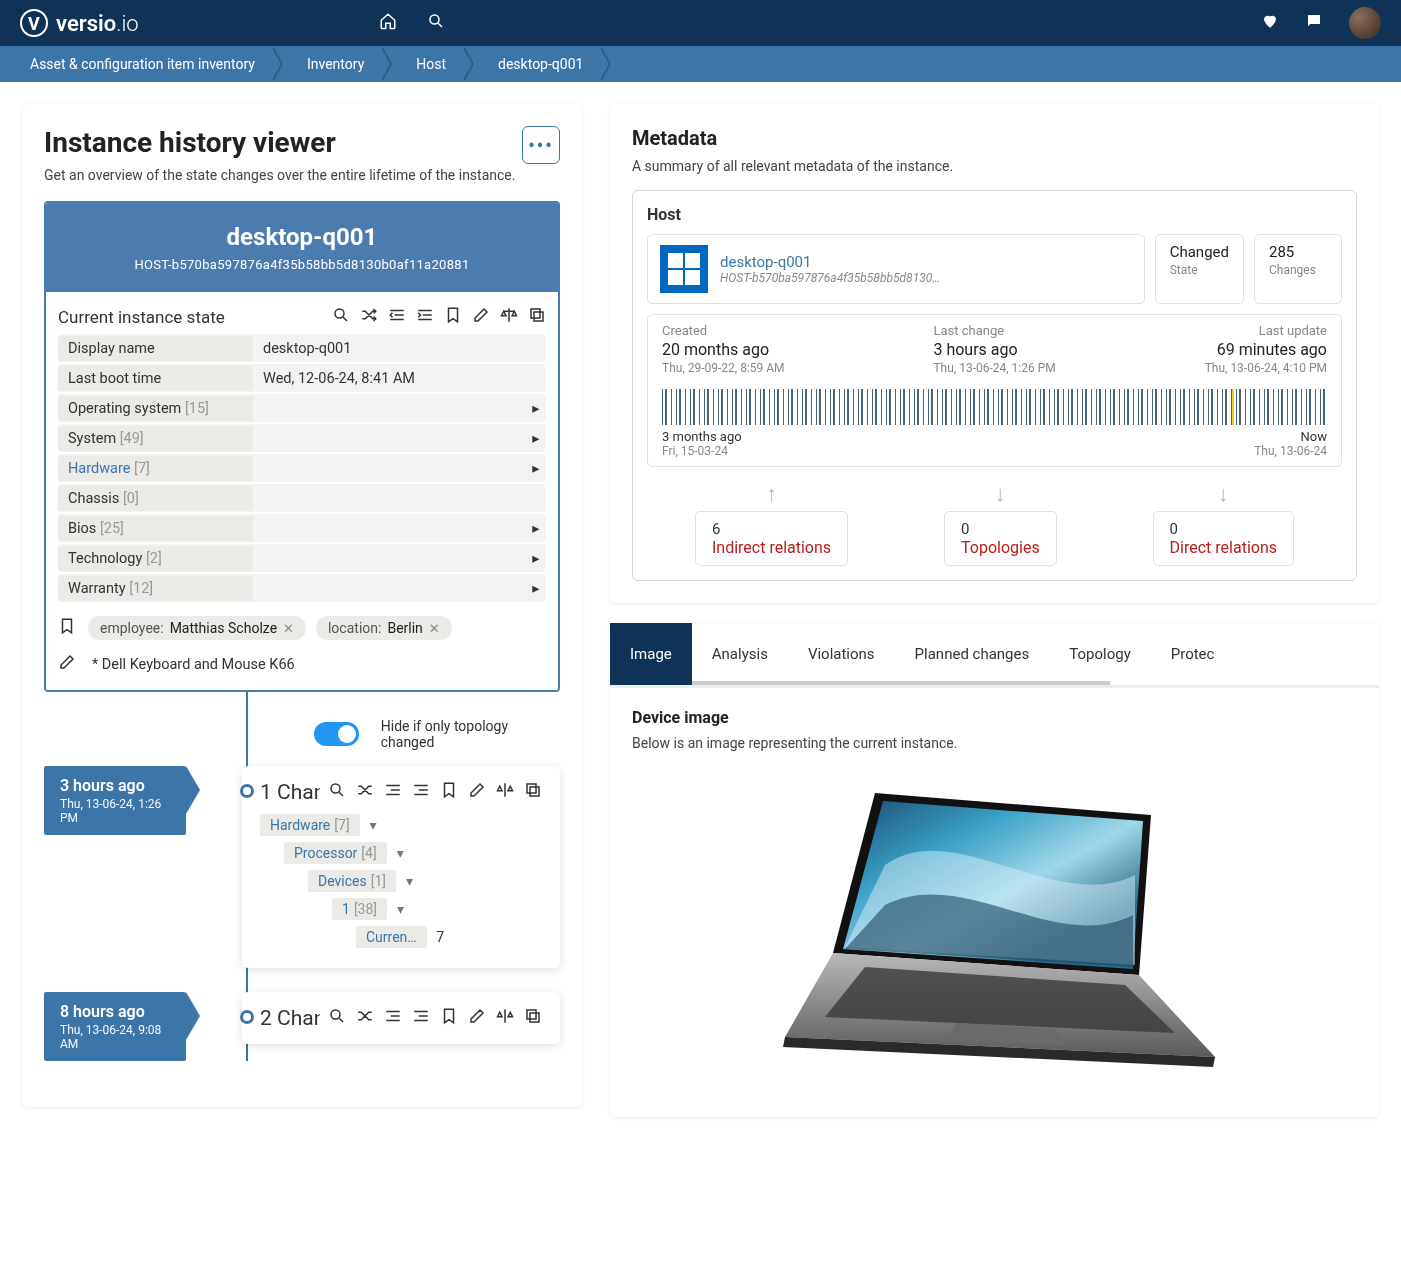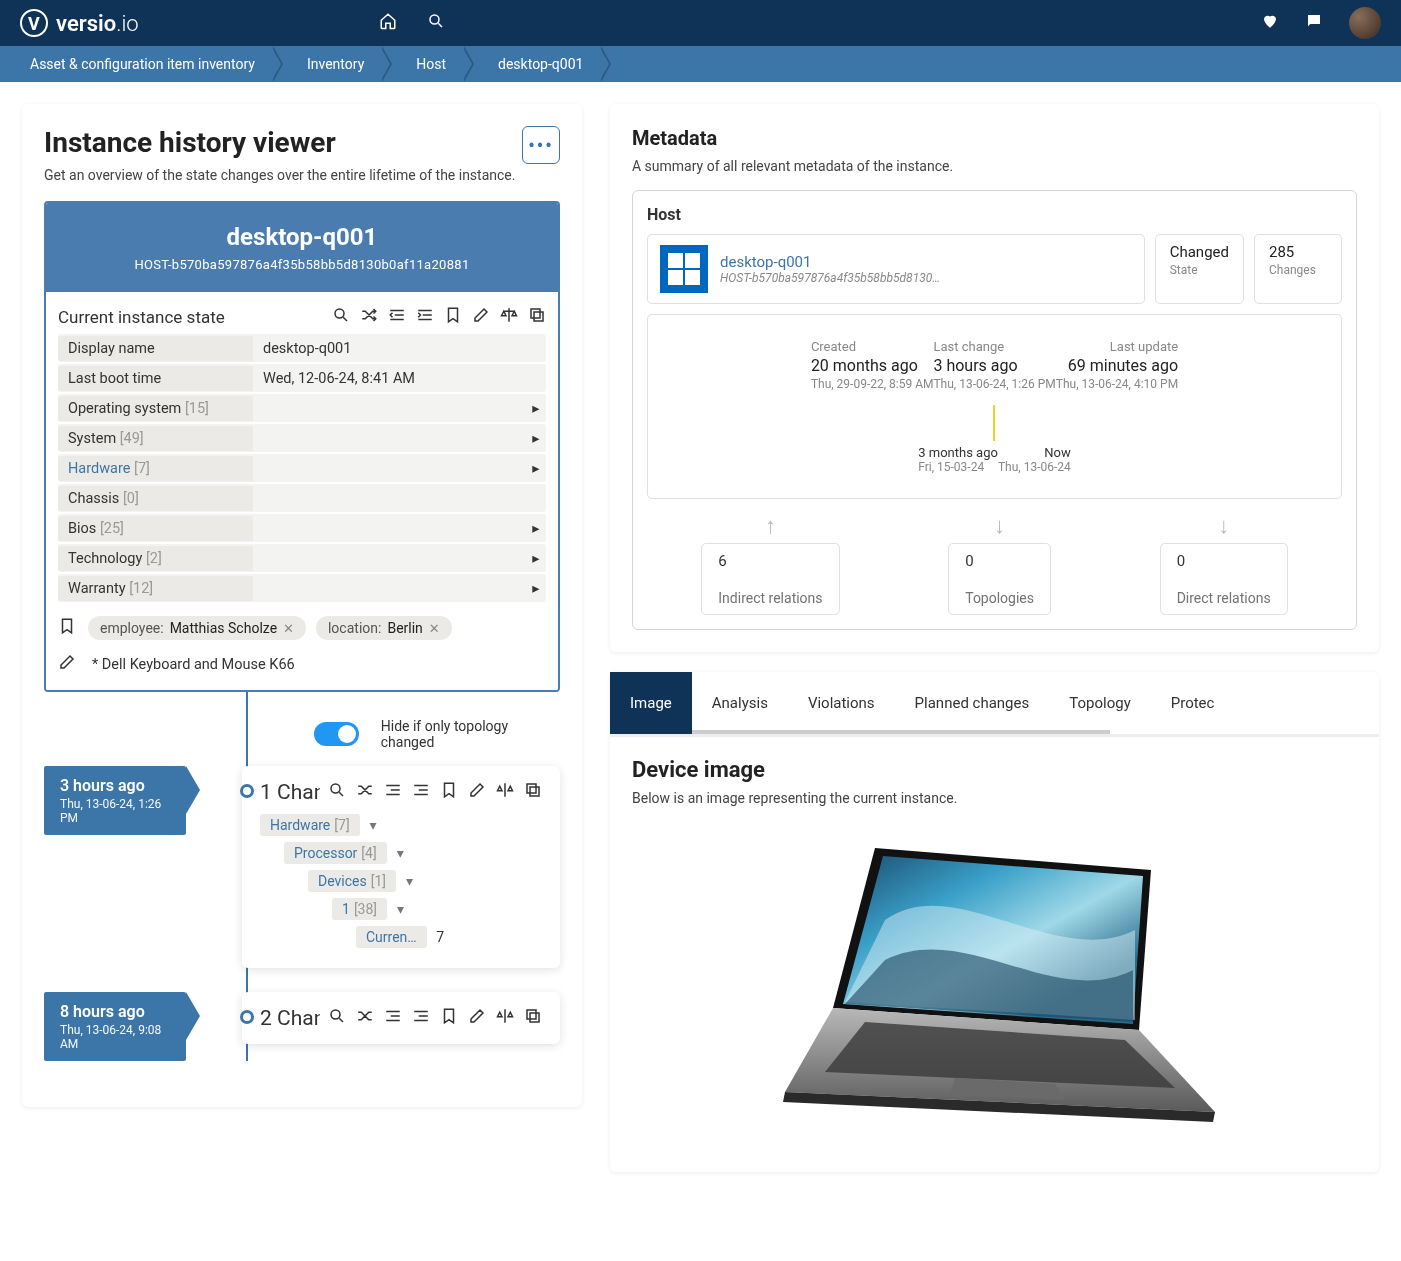--- a/index.html
+++ b/index.html
@@ -90,45 +90,45 @@
 .meta-row1 { display:flex; gap:10px; margin-top:10px; }
 .host-box { flex:1; border:1px solid #e0e0e0; border-radius:5px; padding:10px 12px; display:flex; gap:12px; align-items:center; min-width:0; }
 .win-icon { width:48px; height:48px; background:#0067c0; display:grid; grid-template-columns:1fr 1fr; grid-template-rows:1fr 1fr; gap:2px; padding:8px; flex-shrink:0; }
 .win-icon span { background:#fff; }
 .host-info { min-width:0; overflow:hidden; }
 .host-name { color:#3c76a8; font-size:15px; }
 .host-id { color:#888; font-size:12px; white-space:nowrap; overflow:hidden; text-overflow:ellipsis;font-style:italic; }
 .stat-box { border:1px solid #e0e0e0; border-radius:5px; padding:8px 14px; min-width:88px; }
 .stat-val { font-size:15px; color:#222; }
 .stat-lbl { font-size:12px; color:#888; margin-top:2px; }
-.meta-times { border:1px solid #e0e0e0; border-radius:5px; padding:24px 14px; margin-top:10px; display:flex; flex-direction:column;align-items:center; }
+.meta-times { border:1px solid #e0e0e0; border-radius:5px; padding:8px 14px; margin-top:10px; display:flex; flex-direction:column; }
 .times-grid { display:flex; justify-content:space-between; }
 .time-col .tlabel { font-size:13px; color:#888; }
 .time-col .tvalue { font-size:16px; color:#222; margin-top:2px; }
 .time-col .tdate { font-size:12px; color:#888; margin-top:2px; }
 .barcode { height:36px; margin-top:14px; background: repeating-linear-gradient(90deg, #2a4a6a 0 1px, transparent 1px 3px, #2a4a6a 3px 5px, transparent 5px 9px, #2a4a6a 9px 10px, transparent 10px 14px); opacity:0.85; position:relative; }
 .barcode::after { content:''; position:absolute; right:14%; top:0; bottom:0; width:2px; background:#f8c300; }
 .bc-range { display:flex; justify-content:space-between; font-size:13px; margin-top:4px; }
 .bc-range .r { text-align:right; }
 .bc-sub { color:#888; font-size:12px; }
 
 .rel-row { display:flex; justify-content:space-around; margin-top:14px; }
 .rel-item { text-align:center; }
 .rel-arrow { color:#bbb; font-size:22px; }
 .rel-box { border:1px solid #e0e0e0; border-radius:5px; padding:8px 16px; margin-top:4px; text-align:left; }
 .rel-val { font-size:15px; }
-.rel-lbl { font-size:14px; color:#737373;margin-top:20px; }
+.rel-lbl { font-size:16px; color:#b91c1c; }
 
 
 .tabs { display:flex; border-bottom:3px solid #eee; overflow:hidden; position:relative; }
 .tabs::after { content:''; position:absolute; bottom:0; left:0; width:65%; height:4px; background:#ccc; }
 .tab { padding:22px 20px; font-size:15px; cursor:pointer; white-space:nowrap; position:relative; z-index:1; }
 .tab.active { background:#0f3357; color:#fff; }
 .tab-body { padding: 20px 0; }
-.tab-body h2 { font-size:22px; }
+.tab-body h2 { font-size:16px; }
 .laptop-wrap { margin-top:24px; display:flex; justify-content:center; }
 
 
 .laptop { width: 480px; height: 300px; }
 
 svg.ico { width:18px; height:18px; stroke:#333; fill:none; stroke-width:2; }
 </style>
 </head>
 <body>
 

